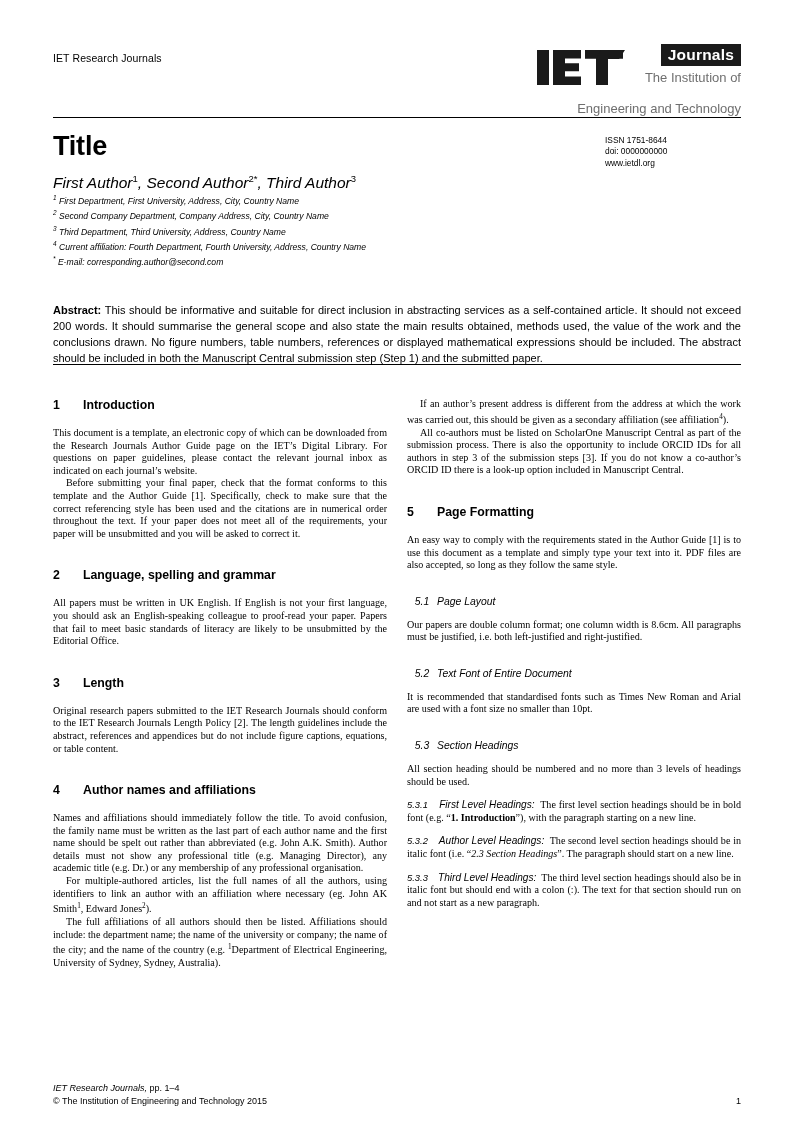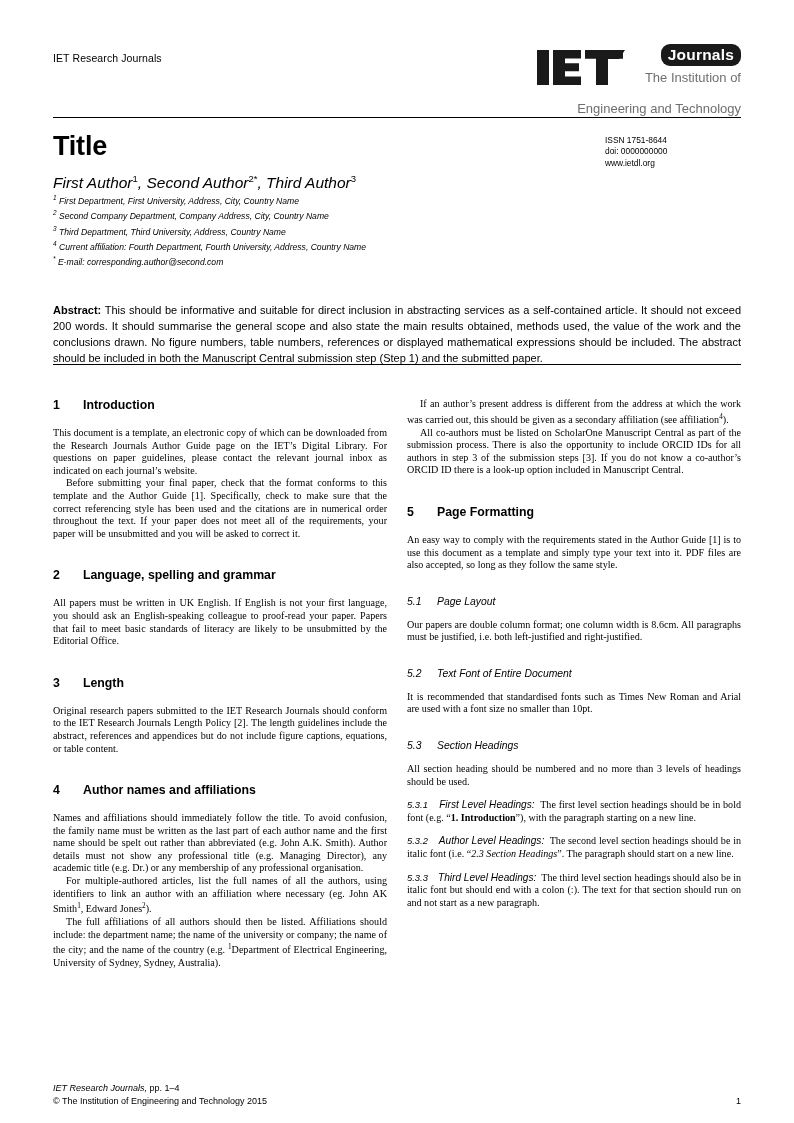--- a/index.html
+++ b/index.html
@@ -74,21 +74,20 @@
   .logo-journals {
     display: inline-block;
     background: #1a1a1a;
     color: #ffffff;
     font-family: "Liberation Sans", "DejaVu Sans", sans-serif;
     font-weight: bold;
     font-size: 15.5px;
     line-height: 19px;
     padding: 1px 7px 2px 7px;
     letter-spacing: 0.2px;
-    border-radius: 9px;
   }
   .logo-tagline {
     font-family: "Liberation Sans", "DejaVu Sans", sans-serif;
     font-size: 13px;
     line-height: 15.5px;
     color: #6f6f6f;
     margin-top: 4px;
     white-space: nowrap;
   }
   .logo-tagline-2 {
@@ -218,21 +217,21 @@
   h3.subsec {
     font-family: "Liberation Sans", "DejaVu Sans", sans-serif;
     font-style: italic;
     font-size: 10.4px;
     line-height: 13px;
     font-weight: normal;
     margin: 23px 0 11px 0;
     padding: 0;
     text-align: left;
   }
-  h3.subsec .num { display: inline-block; width: 30px; font-style: italic; }
+  h3.subsec .num { display: inline-block; width: 30px; font-style: italic; text-align: center; }
 
   p.para {
     margin: 0;
     padding: 0;
     text-indent: 0;
   }
   p.para.ind { text-indent: 13px; }
   p.para.gap { margin-top: 11px; }
   p.para sup { font-size: 7.2px; vertical-align: super; }
   p.para i { font-style: italic; }

